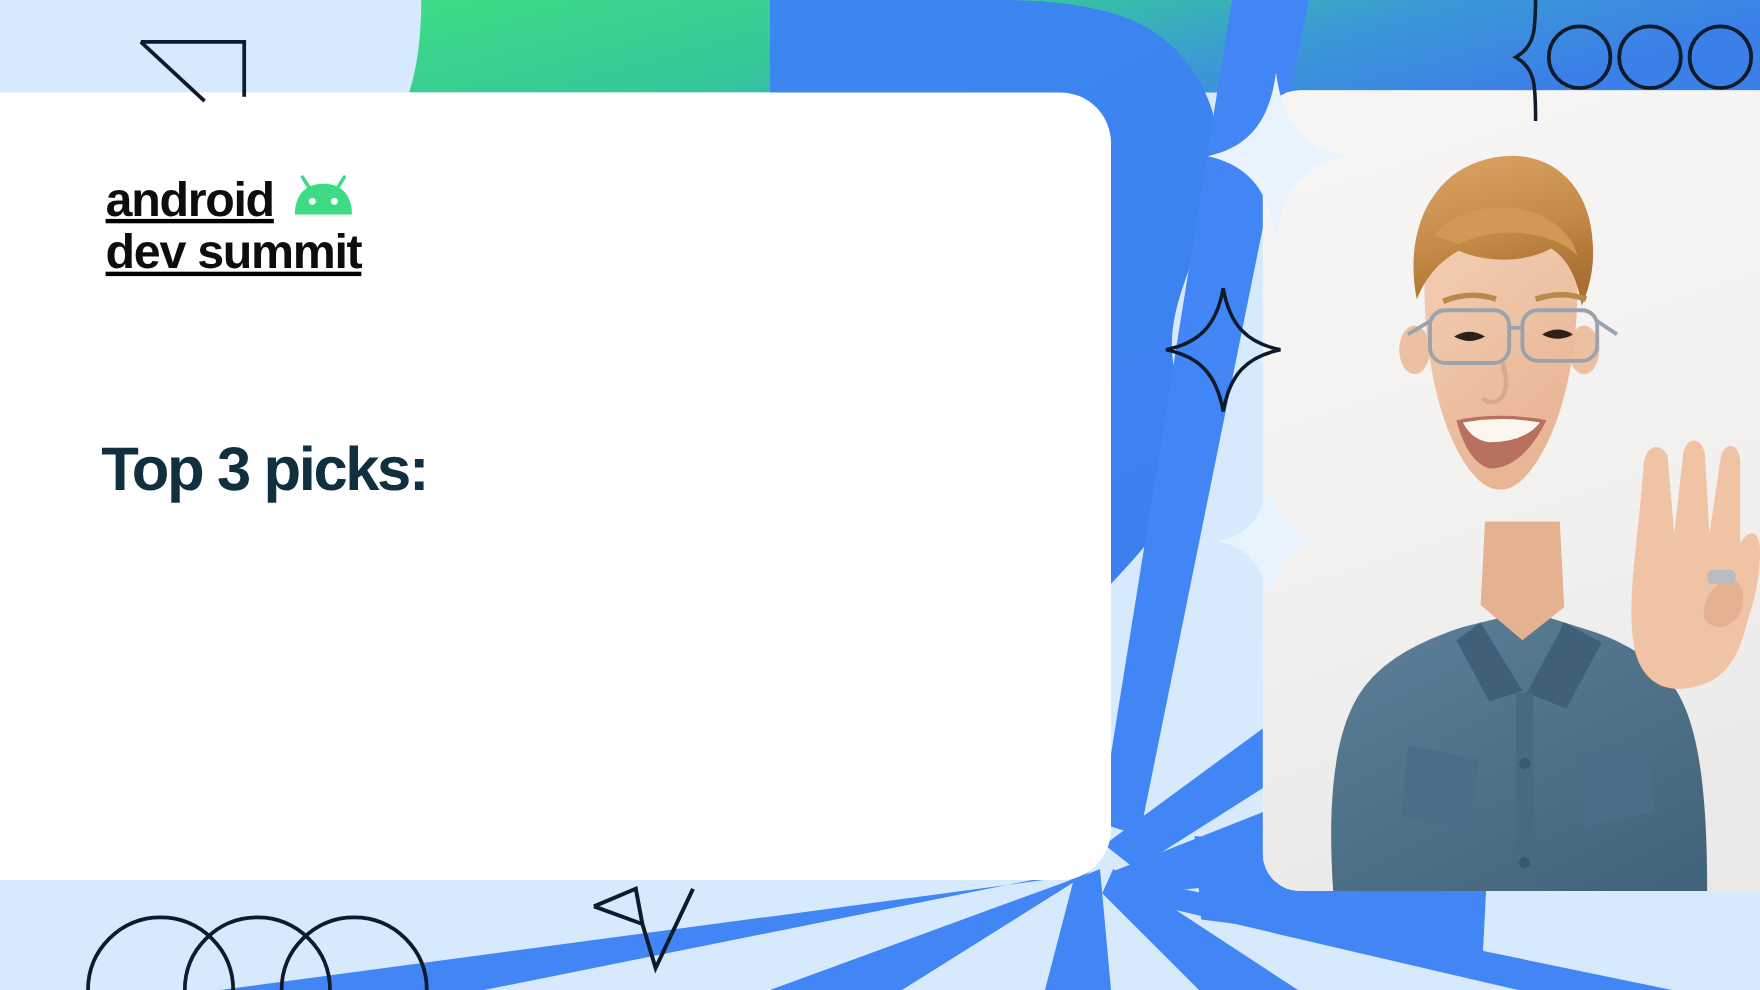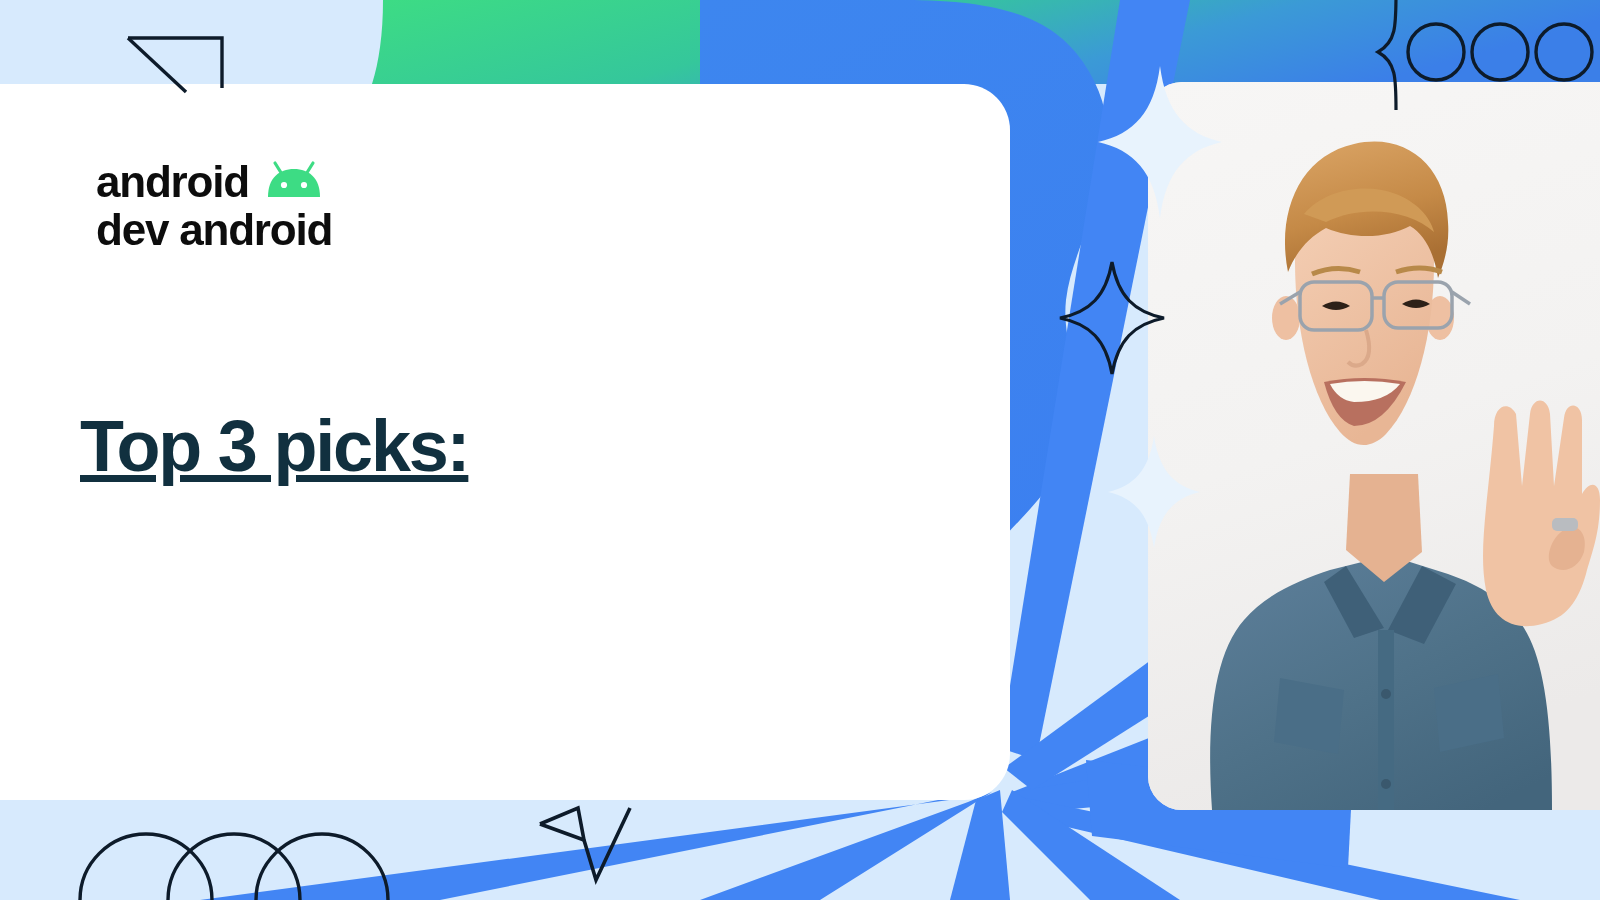--- a/index.html
+++ b/index.html
@@ -41,50 +41,50 @@
 
   
   #logo-block {
     position: absolute;
     left: 96px;
     top: 158px;
     width: 330px;
   }
   .logo-row {
     display: flex;
-    align-items: flex-end;
+    align-items: flex-start;
     gap: 14px;
+    text-decoration: underline;
   }
   .logo-word {
     font-family: "Liberation Sans", sans-serif;
     font-size: 44px;
     font-weight: 700;
     letter-spacing: -1.2px;
     color: #0d0d0d;
     line-height: 1.08;
     white-space: nowrap;
   }
   #android-robot {
     display: block;
     margin-bottom: 6px;
   }
 
   
   #headline {
     position: absolute;
-    left: 80px;
+    left: 92px;
     top: 352px;
     width: 840px;
     color: #11303f;
     font-family: "Liberation Sans", sans-serif;
-    font-size: 72px;
+    font-size: 56px;
     font-weight: 700;
     letter-spacing: -2.2px;
     line-height: 1.28;
-    text-decoration: underline;
   }
   #headline .line {
     display: block;
     white-space: nowrap;
   }
 
   
   #photo-panel {
     position: absolute;
     left: 1148px;
@@ -174,21 +174,21 @@
         <g stroke="#3ddc84" stroke-width="3.2" stroke-linecap="round" fill="none">
           <line x1="12" y1="3" x2="19.5" y2="15"></line>
           <line x1="50" y1="3" x2="42.5" y2="15"></line>
         </g>
         <path d="M5 37 C5 18, 16 9, 31 9 C46 9, 57 18, 57 37 Z" fill="#3ddc84"></path>
         <circle cx="21" cy="25" r="3.1" fill="#ffffff"></circle>
         <circle cx="41" cy="25" r="3.1" fill="#ffffff"></circle>
       </svg>
     </div>
     <div class="logo-row">
-      <span class="logo-word">dev android</span>
+      <span class="logo-word">dev summit</span>
     </div>
   </div>
 
   <h1 id="headline">
     <span class="line">Top 3 picks:</span>
   </h1>
 
   <div id="photo-panel">
     <svg id="photo-svg" width="452" height="728" viewBox="0 0 452 728">
       <rect x="0" y="0" width="452" height="728" fill="url(#grad-photo-bg)"></rect>

